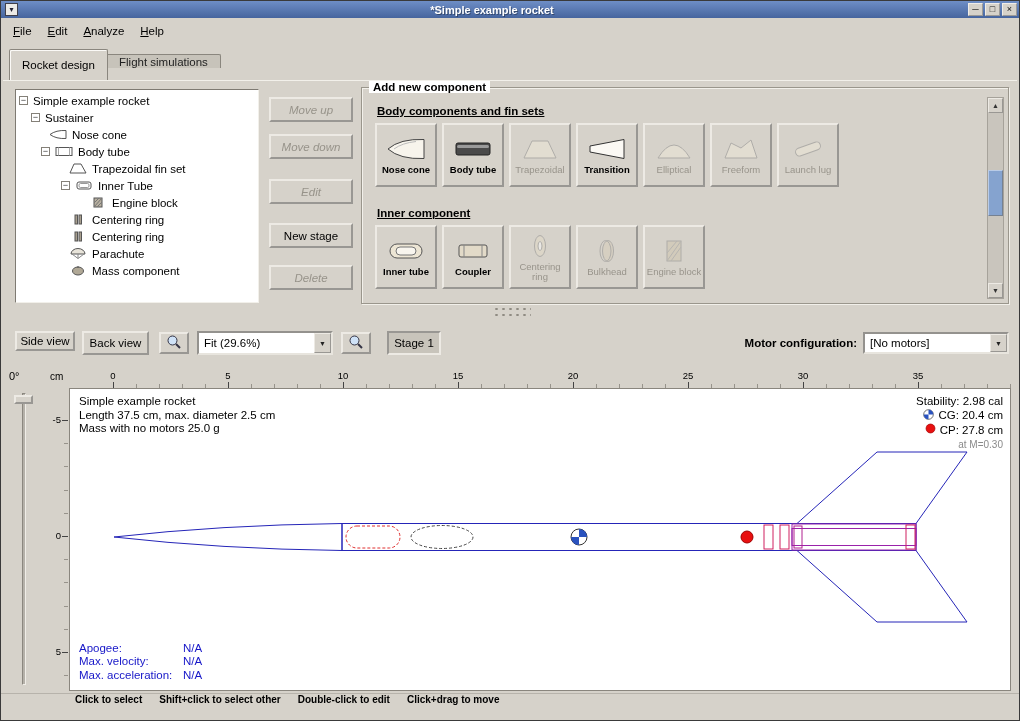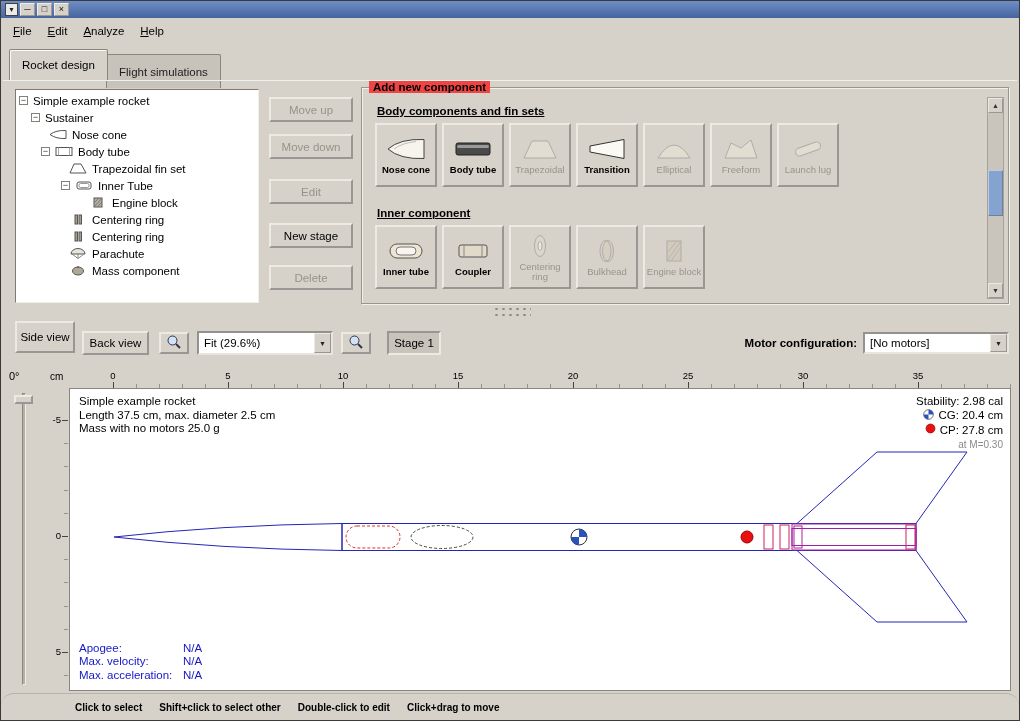--- a/index.html
+++ b/index.html
@@ -31,21 +31,21 @@
   
   .menubar { left:0; top:17px; right:0; height:26px; display:flex; align-items:center; padding-left:4px; }
   .menu-item { display:inline-block; padding:4px 8px; font-size:11.5px; }
   .menu-item::first-letter { text-decoration: underline; }
 
   
   .tab { position:absolute; border:1px solid #8a867e; border-bottom:none;
     border-radius:2px 2px 0 0; display:flex; align-items:center; padding:0 12px; }
   .tab-active { left:8px; top:48px; height:31px; background:#d6d2ca; z-index:2;
     box-shadow: inset 1px 1px 0 #fbfaf7; }
-  .tab-inactive { left:105px; top:53px; height:34px; background:#c7c3ba; color:#222; }
+  .tab-inactive { left:105px; top:53px; height:14px; background:#c7c3ba; color:#222; }
   .tab-underline { left:2px; top:79px; right:2px; height:1px; background:#f2f0ea; }
 
   
   .tree-panel {
     left:14px; top:88px; width:244px; height:214px; background:#fff;
     border:1px solid; border-color:#7e7a72 #f2f0ea #f2f0ea #7e7a72;
     padding-top:2px; overflow:hidden;
   }
   .tree-row { height:17px; display:flex; align-items:center; white-space:nowrap; }
   .expander {
@@ -54,26 +54,26 @@
   }
   .ticon { width:18px; height:11px; margin-right:5px; flex:0 0 auto; }
   .tree-label { font-size:11.5px; }
 
   
   .act-btn {
     position:absolute; left:268px; width:84px; height:25px;
     background:#d6d2ca; border:2px outset #edeae4;
     display:flex; align-items:center; justify-content:center; font-size:11.5px;
   }
-  .act-btn.dis { color:#97938a; }
+  .act-btn.dis { color:#97938a;font-style:italic; }
 
   
   .group { left:360px; top:86px; width:648px; height:217px;
     border:1px solid #9a968c; box-shadow: inset 1px 1px 0 #f2f0ea, 1px 1px 0 #f2f0ea; }
-  .group-title { position:absolute; left:368px; top:80px; background:#ef4444; padding:0 4px;
+  .group-title { position:absolute; left:368px; top:80px; background:#ffffff; padding:0 4px;
     font-weight:bold; font-size:11.5px; z-index:3; }
   .section-label { position:absolute; font-weight:bold; font-size:11.5px;text-decoration:underline; }
   .comp-row { position:absolute; display:flex; gap:5px; }
   .comp-btn {
     width:62px; height:64px; background:#d6d2ca; border:2px outset #edeae4;
     display:flex; flex-direction:column; align-items:center; justify-content:center; gap:3px;
   }
   .cicon { width:40px; height:26px; display:block; }
   .clabel { font-size:9.5px; line-height:10px; text-align:center; width:56px; font-weight:bold; }
   .comp-btn.dis .clabel { color:#98948b; font-weight:normal; }
@@ -125,30 +125,31 @@
   .info-block { position:absolute; left:9px; top:6px; font-size:11.5px; line-height:13.5px; color:#000; }
   .stab-block { position:absolute; right:7px; top:6px; text-align:right; font-size:11.5px; line-height:13.5px; }
   .stab-row { display:flex; align-items:center; justify-content:flex-end; gap:4px; }
   .mach { color:#8a8a8a; font-size:10px; }
   .flight-block { position:absolute; left:9px; bottom:8px; color:#1616c8; font-size:11.5px; line-height:13.5px; }
   .flight-label { display:inline-block; width:104px; }
   .rocket-svg { position:absolute; left:0; top:0; }
 
   
   .statusbar { left:0; right:0; top:692px; height:27px; border-top:1px solid #b7b3ab;
-    display:flex; align-items:center; padding-left:74px; gap:17px;border-radius:13px; }
+    display:flex; align-items:flex-start; padding-left:74px; gap:17px; }
   .hint { font-size:10px; font-weight:bold; }
 </style>
 </head>
 <body>
 
 <div class="window">
 
   <div class="abs titlebar">
     <div class="win-icon">▾</div>
+    <div class="title-text">*Simple example rocket</div>
     <div class="win-btn">─</div>
     <div class="win-btn">□</div>
     <div class="win-btn">×</div>
   </div>
 
   <div class="abs menubar">
     <span class="menu-item">File</span>
     <span class="menu-item">Edit</span>
     <span class="menu-item">Analyze</span>
     <span class="menu-item">Help</span>
@@ -334,21 +335,21 @@
   </div>
 
   <div class="abs vscroll">
     <div class="sb-btn" style="top:0">▲</div>
     <div class="sb-thumb" style="top:72px; height:46px"></div>
     <div class="sb-btn" style="bottom:0">▼</div>
   </div>
 
   <div class="abs splitter-dots"></div>
 
-  <div class="tb-btn" style="left:14px; top:320px; width:60px; height:32px">Side view</div>
+  <div class="tb-btn" style="left:14px; top:330px; width:60px; height:20px">Side view</div>
   <div class="tb-btn" style="left:81px; top:330px; width:67px; height:24px">Back view</div>
   <div class="tb-btn" style="left:158px; top:331px; width:30px; height:22px">
     <span><svg width="16" height="16" viewBox="0 0 16 16">
           <circle cx="6.5" cy="6.5" r="4.5" fill="#cfe2f7" stroke="#334"></circle>
           <line x1="10" y1="10" x2="14" y2="14" stroke="#334" stroke-width="2"></line>
         </svg></span>
   </div>
   <div class="combo" style="left:196px; top:330px; width:136px; height:24px">
     <span class="combo-text">Fit (29.6%)</span>
     <span class="combo-arrow">▼</span>

